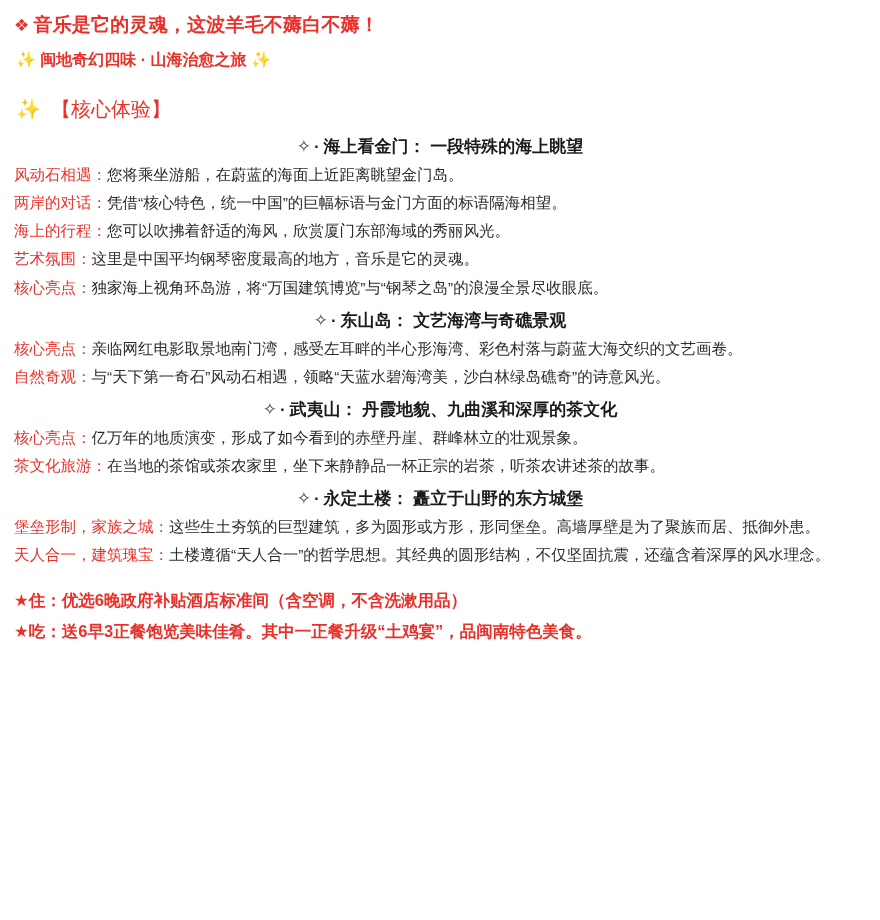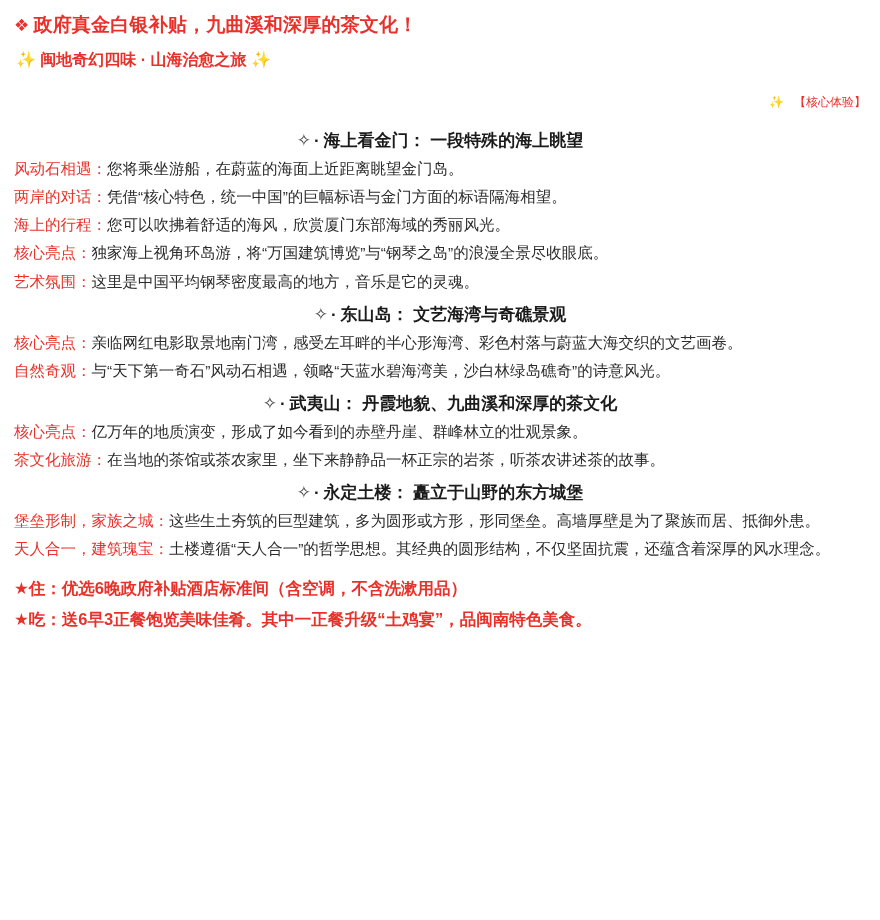--- a/index.html
+++ b/index.html
@@ -35,25 +35,24 @@
     margin-right: 4px;
   }
   .subtitle {
     font-size: 16px;
     color: #e8312a;
     margin-bottom: 20px;
     padding-left: 2px;
     font-weight: bold;
   }
   .section-core {
-    font-size: 12px;
+    font-size: 20px;
     color: #e8312a;
-    margin-bottom: 17px;
+    margin-bottom: 10px;
     padding-left: 2px;
-    text-align: right;
   }
   .section-core .sparkle {
     margin-right: 10px;
   }
   
   .spot-head {
     font-size: 17px;
     font-weight: bold;
     color: #1b1b1b;
     margin: 9px 0 4px 0;
@@ -83,36 +82,36 @@
   }
   
   .star-line {
     font-size: 16.5px;
     font-weight: bold;
     color: #e8312a;
     margin: 0 0 4px 0;
     line-height: 1.6;
   }
   .star-line.first {
-    margin-top: 14px;
+    margin-top: 20px;
   }
   .star-line .star {
     margin-right: 0px;
   }
   .star-line .body {
     color: #e8312a;
   }
 </style>
 </head>
 <body>
 
 <div class="page">
 
   <div class="line headline">
-    <span class="gem">❖</span><span>政府真金白银补贴，九曲溪和深厚的茶文化！</span>
+    <span class="gem">❖</span><span>音乐是它的灵魂，这波羊毛不薅白不薅！</span>
   </div>
 
   <div class="line subtitle">✨ 闽地奇幻四味 · 山海治愈之旅 ✨</div>
 
   <div class="line section-core">
     <span class="sparkle">✨</span><span>【核心体验】</span>
   </div>
 
   <div class="spot">
     <div class="spot-head">
@@ -124,24 +123,24 @@
     <div class="detail">
       <span class="lbl">两岸的对话：</span><span class="txt">凭借“核心特色，统一中国”的巨幅标语与金门方面的标语隔海相望。</span>
     </div>
     <div class="detail">
       <span class="lbl">海上的行程：</span><span class="txt">您可以吹拂着舒适的海风，欣赏厦门东部海域的秀丽风光。</span>
     </div>
   </div>
 
   <div class="spot">
     <div class="detail">
-      <span class="lbl">核心亮点：</span><span class="txt">独家海上视角环岛游，将“万国建筑博览”与“钢琴之岛”的浪漫全景尽收眼底。</span>
+      <span class="lbl">艺术氛围：</span><span class="txt">这里是中国平均钢琴密度最高的地方，音乐是它的灵魂。</span>
     </div>
     <div class="detail">
-      <span class="lbl">艺术氛围：</span><span class="txt">这里是中国平均钢琴密度最高的地方，音乐是它的灵魂。</span>
+      <span class="lbl">核心亮点：</span><span class="txt">独家海上视角环岛游，将“万国建筑博览”与“钢琴之岛”的浪漫全景尽收眼底。</span>
     </div>
   </div>
 
   <div class="spot">
     <div class="spot-head">
       <span class="diamond">✧</span><span class="dot">·</span><span>东山岛： 文艺海湾与奇礁景观</span>
     </div>
     <div class="detail">
       <span class="lbl">核心亮点：</span><span class="txt">亲临网红电影取景地南门湾，感受左耳畔的半心形海湾、彩色村落与蔚蓝大海交织的文艺画卷。</span>
     </div>

